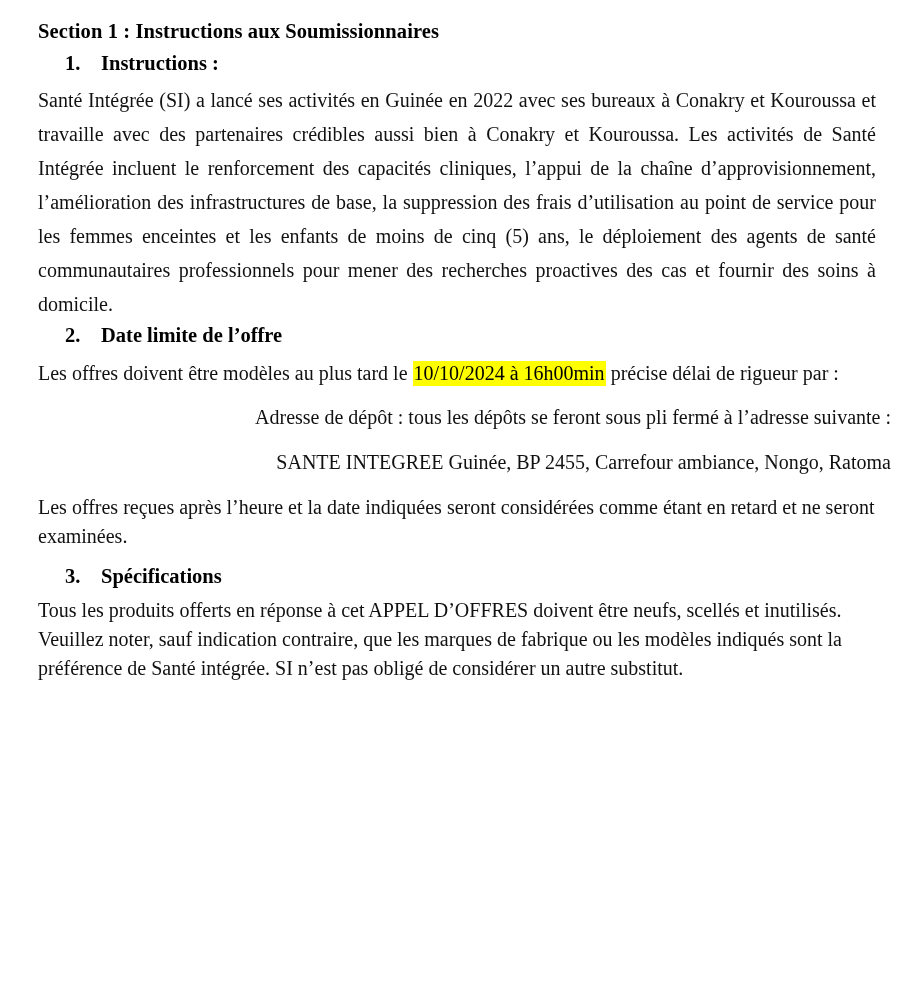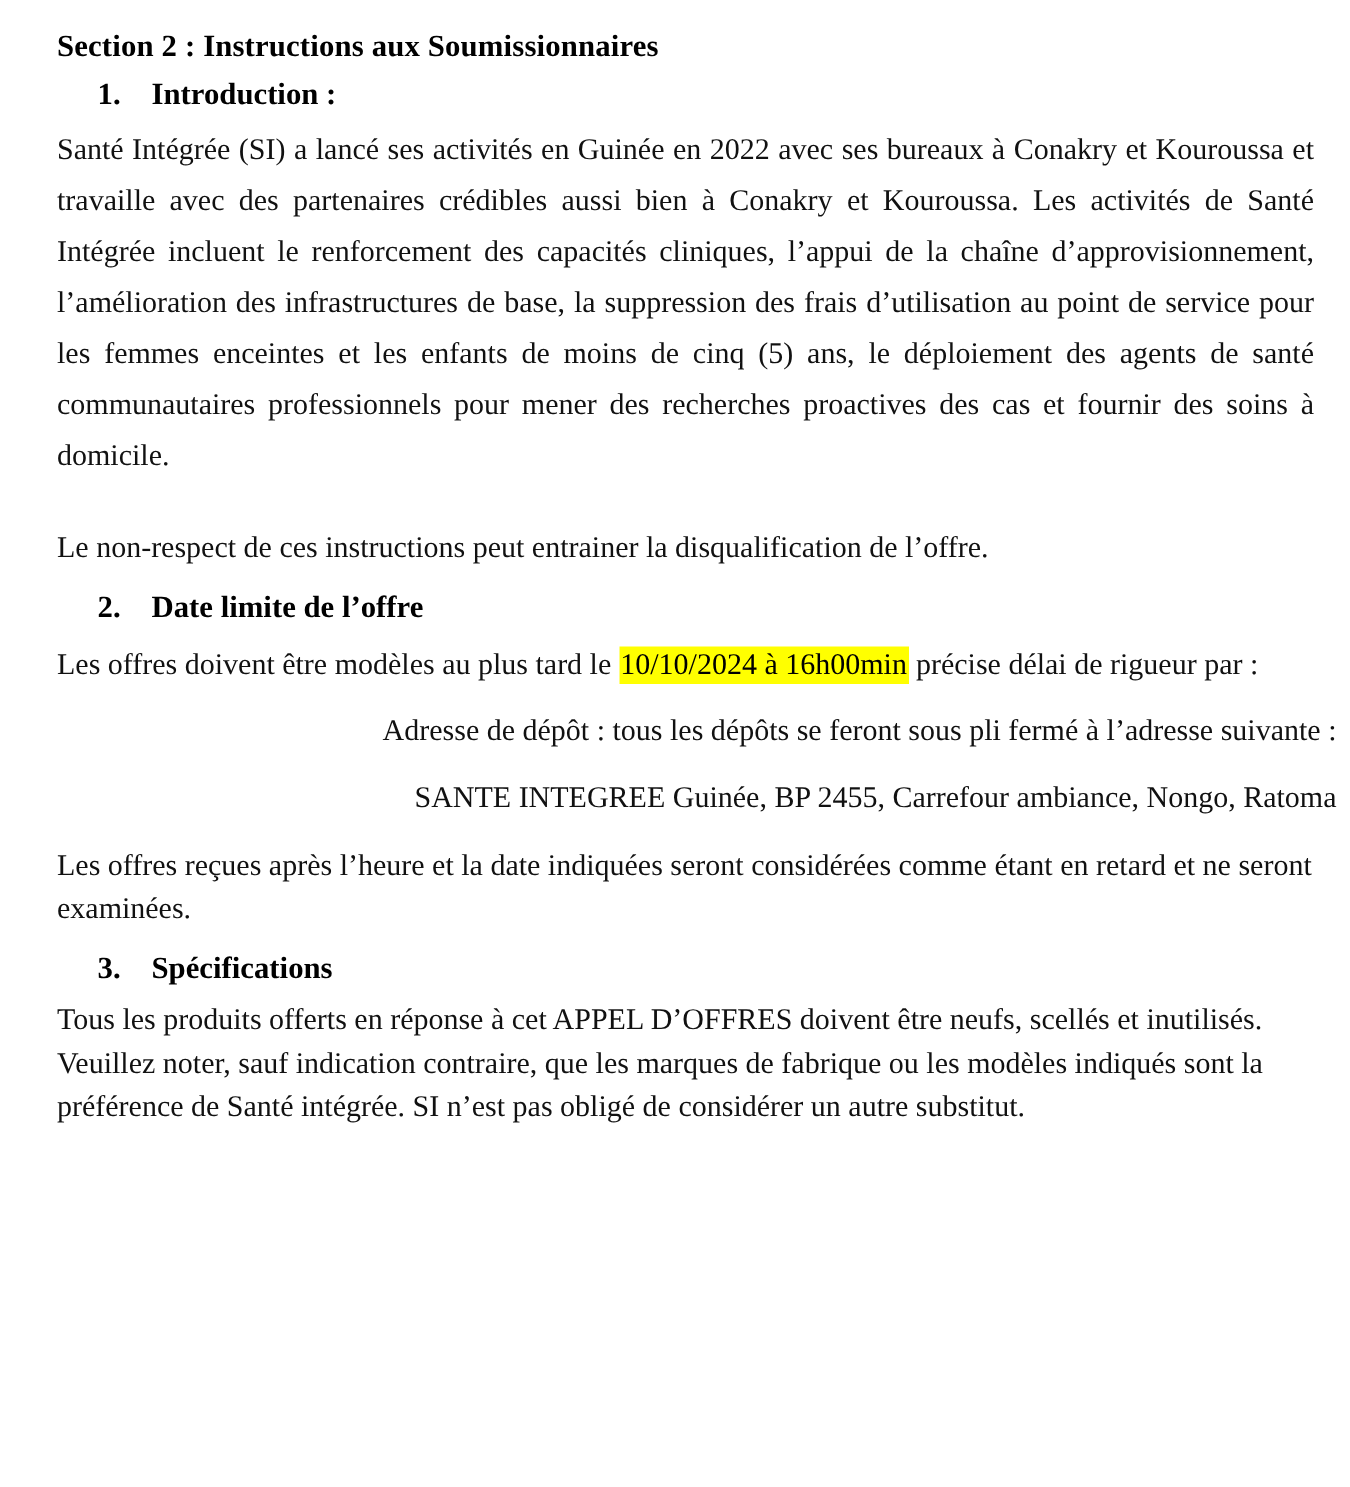--- a/index.html
+++ b/index.html
@@ -57,21 +57,21 @@
     margin: 0;
     font-size: 20px;
     color: #111111;
   }
 
   .para-justified {
     text-align: justify;
     text-justify: inter-word;
     line-height: 34px;
     width: 838px;
-    margin-bottom: 30px;
+    margin-bottom: 1px;
   }
 
   .para-left {
     text-align: left;
     line-height: 29px;
     width: 838px;
     margin-bottom: 13px;
   }
 
   .para-left.wide-lead {
@@ -94,31 +94,30 @@
     padding: 1px 1px 2px 1px;
     border-radius: 0;
     margin-top: 14px;
   }
 </style>
 </head>
 <body>
 
 <div class="page">
 
-  <h1 class="section-heading">Section 2 : Instructions aux Soumissionnaires</h1>
+  <h1 class="section-heading">Section 1 : Instructions aux Soumissionnaires</h1>
 
   <div class="numbered-heading">
     <span class="num">1.</span>
-    <span class="htext">Introduction :</span>
+    <span class="htext">Instructions :</span>
   </div>
 
   <p class="para-justified">Santé Intégrée (SI) a lancé ses activités en Guinée en 2022 avec ses bureaux à Conakry et Kouroussa et travaille avec des partenaires crédibles aussi bien à Conakry et Kouroussa. Les activités de Santé Intégrée incluent le renforcement des capacités cliniques, l’appui de la chaîne d’approvisionnement, l’amélioration des infrastructures de base, la suppression des frais d’utilisation au point de service pour les femmes enceintes et les enfants de moins de cinq (5) ans, le déploiement des agents de santé communautaires professionnels pour mener des recherches proactives des cas et fournir des soins à domicile.</p>
 
 
-  <p class="para-left gap-sm">Le non-respect de ces instructions peut entrainer la disqualification de l’offre.</p>
 
   <div class="numbered-heading">
     <span class="num">2.</span>
     <span class="htext">Date limite de l’offre</span>
   </div>
 
   <p class="para-left wide-lead">
     <span>Les offres doivent être modèles au plus tard le </span><mark class="highlight">10/10/2024 à 16h00min</mark><span> précise délai de rigueur par :</span>
   </p>
 

